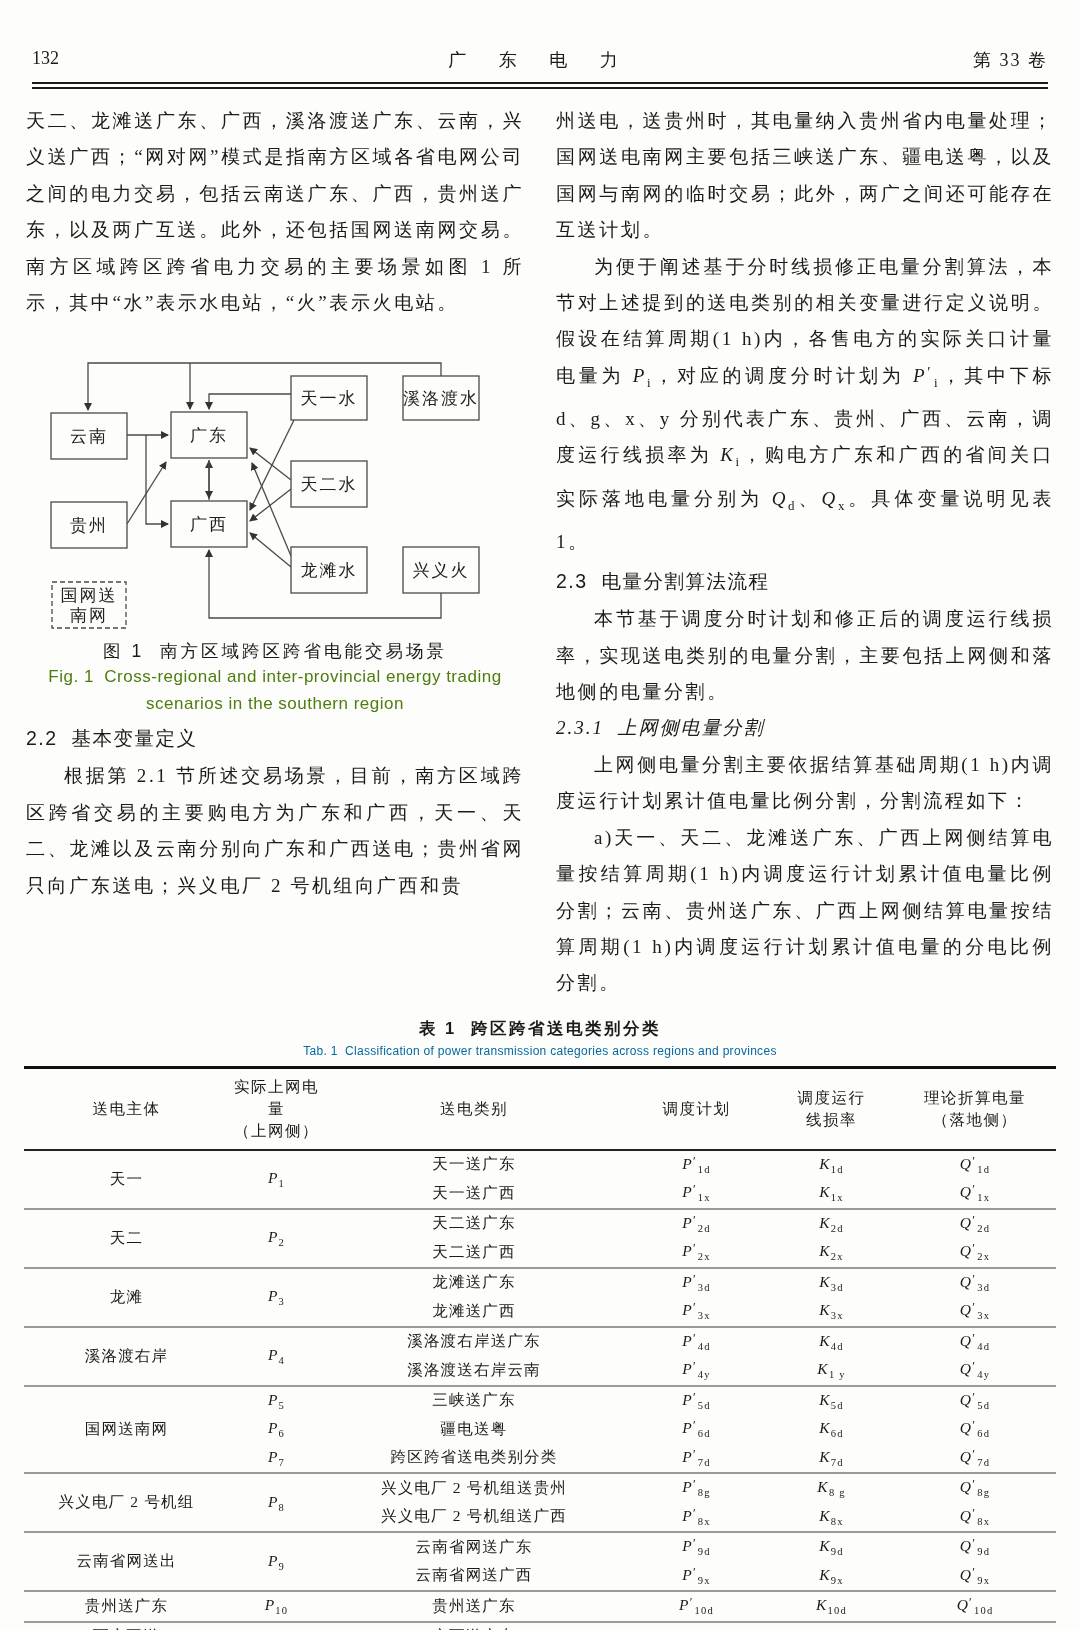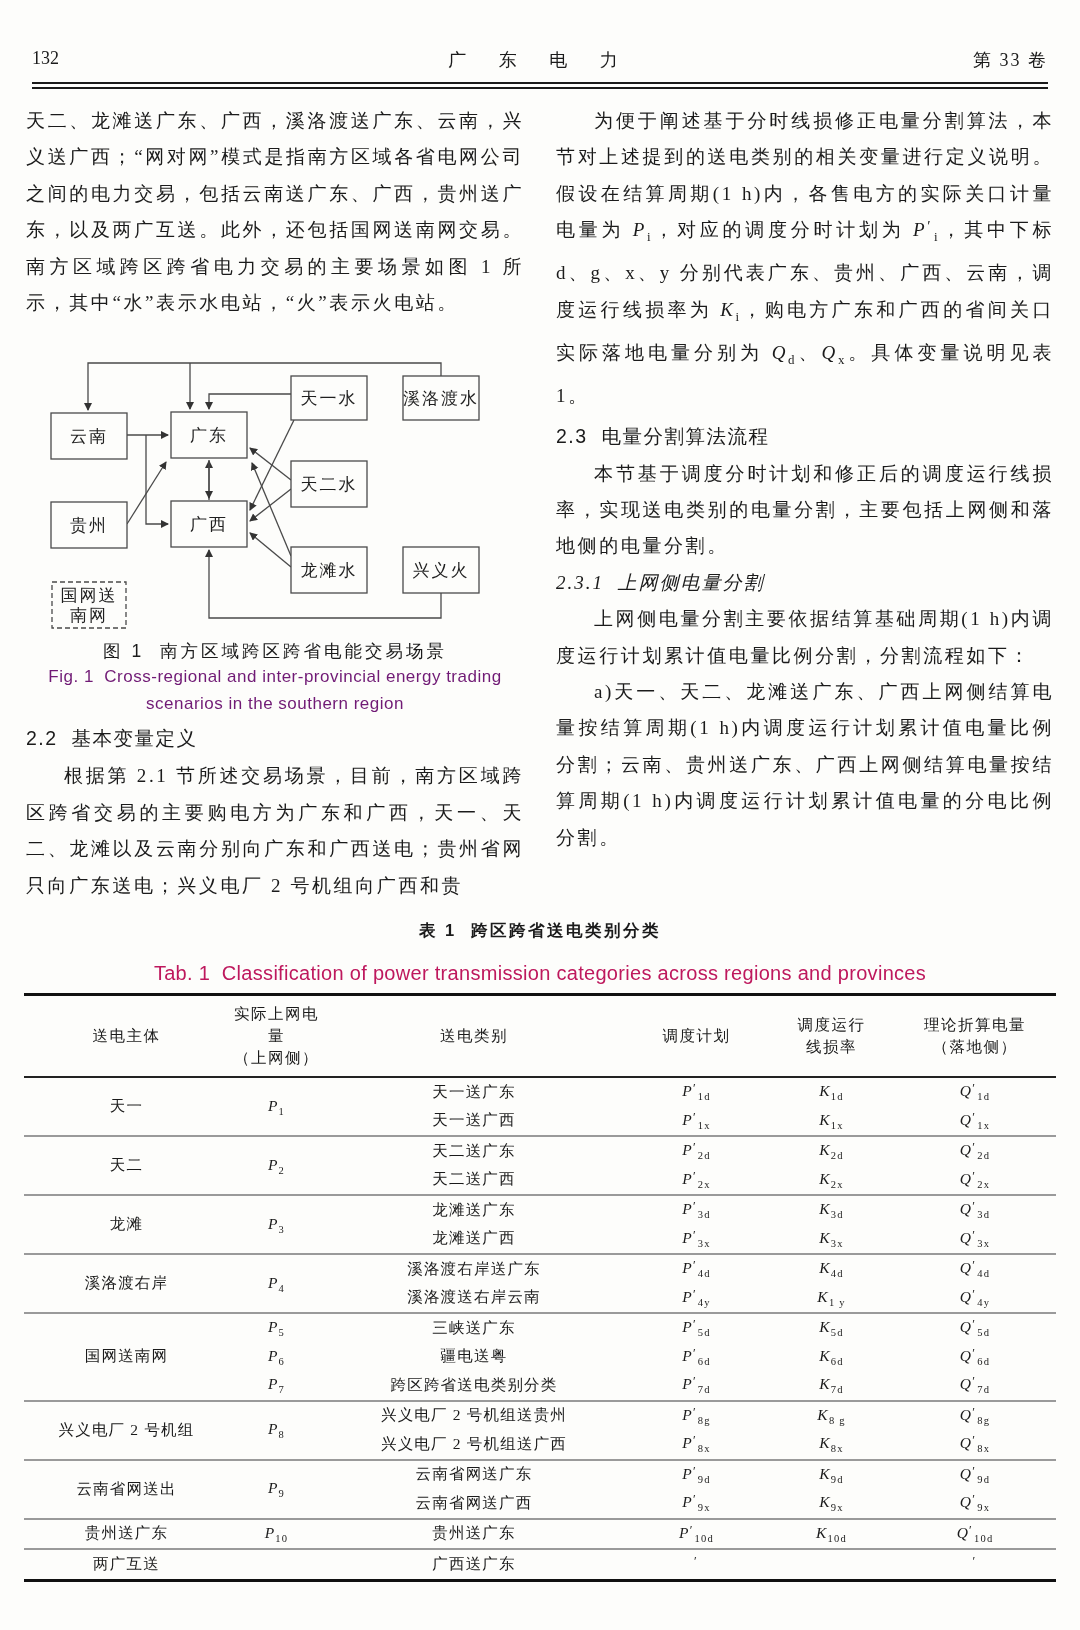--- a/index.html
+++ b/index.html
@@ -22,28 +22,28 @@
   .hsec{font-family:"Liberation Sans","DejaVu Sans",sans-serif;font-weight:400;font-size:19.5px;line-height:34px;margin:4px 0 3px;letter-spacing:1.5px;}
   .hsub{font-size:19px;line-height:36.4px;letter-spacing:2px;margin:0;font-style:italic;}
   sub{font-size:0.68em;}
   .prime{font-size:0.8em;position:relative;top:-0.32em;margin-right:1px;}
   i{font-family:"Liberation Serif","DejaVu Serif",serif;}
   
   .figure-wrap{width:500px;height:300px;margin:12px auto 4px;}
   .fig-caption-zh{text-align:center;font-weight:400;font-size:17.5px;margin-top:6px;letter-spacing:3px;
     font-family:"Liberation Sans","DejaVu Sans",sans-serif;}
   .fig-caption-en{text-align:center;font-size:17px;line-height:27px;letter-spacing:0.5px;
-    font-family:"Liberation Sans","DejaVu Sans",sans-serif;color:#701a75;}
+    font-family:"Liberation Sans","DejaVu Sans",sans-serif;color:#4d7c0f;}
   svg text{font-size:17px;fill:#1f1f1f;letter-spacing:2px;}
   
   .table-sec{margin:16px 24px 0;}
   .tbl-title-zh{text-align:center;font-weight:700;font-size:16.5px;letter-spacing:2.5px;
     font-family:"Liberation Sans","DejaVu Sans",sans-serif;}
-  .tbl-title-en{text-align:center;font-size:20px;margin-top:20px;letter-spacing:0.3px;
-    font-family:"Liberation Sans","DejaVu Sans",sans-serif;color:#be185d;}
+  .tbl-title-en{text-align:center;font-size:12px;margin-top:4px;letter-spacing:0.3px;
+    font-family:"Liberation Sans","DejaVu Sans",sans-serif;color:#0369a1;}
   table{width:1032px;margin:8px auto 0;border-collapse:collapse;font-size:15.5px;
     border-top:3px solid #111;border-bottom:3px solid #111;}
   thead th{font-weight:400;padding:7px 2px;white-space:pre-line;line-height:22px;
     border-bottom:2px solid #222;letter-spacing:1.5px;}
   tbody td{height:28.5px;text-align:center;padding:0 2px;letter-spacing:1.2px;}
   tbody tr.group-start td{border-top:2px solid #9a9a9a;}
 </style>
 </head>
 <body>
 
@@ -113,20 +113,21 @@
       </div>
       <div class="fig-caption-zh">图 1&nbsp;&nbsp;南方区域跨区跨省电能交易场景</div>
       <div class="fig-caption-en">Fig. 1&nbsp;&nbsp;Cross-regional and inter-provincial energy trading</div>
       <div class="fig-caption-en">scenarios in the southern region</div>
 
       <div class="hsec">2.2&nbsp;&nbsp;基本变量定义</div>
       <div class="p indent">根据第 2.1 节所述交易场景，目前，南方区域跨区跨省交易的主要购电方为广东和广西，天一、天二、龙滩以及云南分别向广东和广西送电；贵州省网只向广东送电；兴义电厂 2 号机组向广西和贵</div>
     </div>
 
     <div class="col">
+      <div class="p">州送电，送贵州时，其电量纳入贵州省内电量处理；国网送电南网主要包括三峡送广东、疆电送粤，以及国网与南网的临时交易；此外，两广之间还可能存在互送计划。</div>
       <div class="p indent">为便于阐述基于分时线损修正电量分割算法，本节对上述提到的送电类别的相关变量进行定义说明。假设在结算周期(1 h)内，各售电方的实际关口计量电量为 <i>P</i><sub>i</sub>，对应的调度分时计划为 <i>P</i><span class="prime">′</span><sub>i</sub>，其中下标 d、g、x、y 分别代表广东、贵州、广西、云南，调度运行线损率为 <i>K</i><sub>i</sub>，购电方广东和广西的省间关口实际落地电量分别为 <i>Q</i><sub>d</sub>、<i>Q</i><sub>x</sub>。具体变量说明见表 1。</div>
       <div class="hsec">2.3&nbsp;&nbsp;电量分割算法流程</div>
       <div class="p indent">本节基于调度分时计划和修正后的调度运行线损率，实现送电类别的电量分割，主要包括上网侧和落地侧的电量分割。</div>
       <div class="hsub">2.3.1&nbsp;&nbsp;上网侧电量分割</div>
       <div class="p indent">上网侧电量分割主要依据结算基础周期(1 h)内调度运行计划累计值电量比例分割，分割流程如下：</div>
       <div class="p indent">a)天一、天二、龙滩送广东、广西上网侧结算电量按结算周期(1 h)内调度运行计划累计值电量比例分割；云南、贵州送广东、广西上网侧结算电量按结算周期(1 h)内调度运行计划累计值电量的分电比例分割。</div>
     </div>
   </div>
 
   <div class="table-sec">

